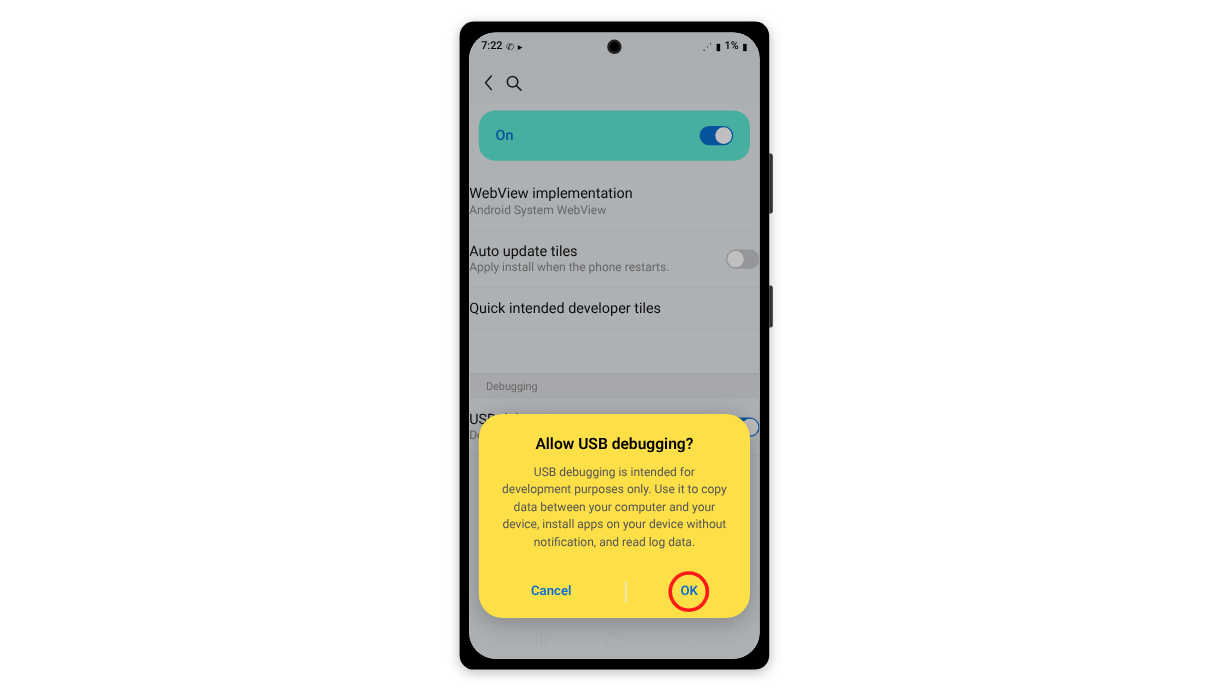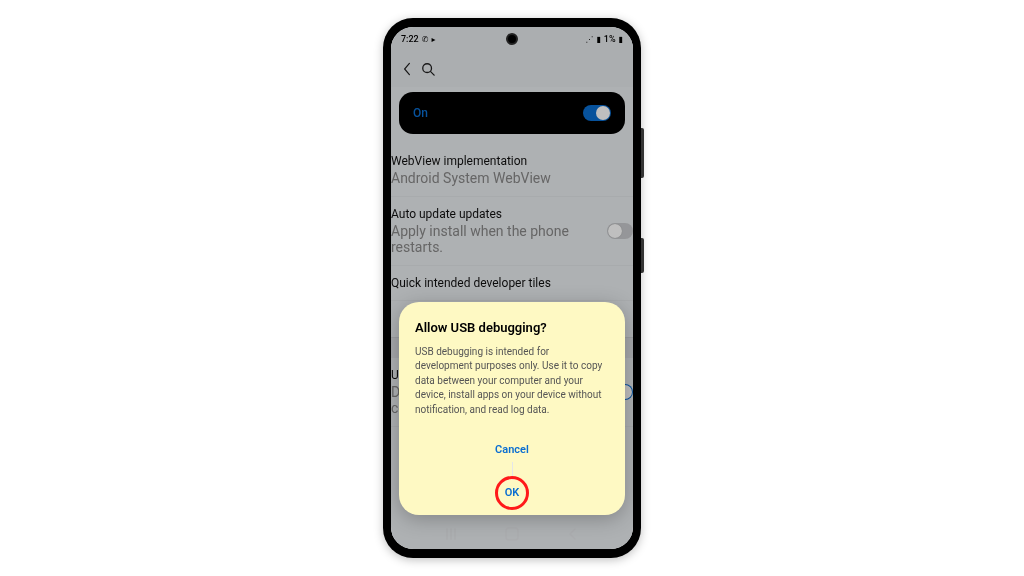--- a/index.html
+++ b/index.html
@@ -11,21 +11,21 @@
     align-items: center;
     justify-content: center;
     font-family: -apple-system, Roboto, "Segoe UI", sans-serif;
     position: relative;
     overflow: hidden;
   }
   .phone-frame {
     width: 258px;
     height: 540px;
     background: #000;
-    border-radius: 30px;
+    border-radius: 12px;
     padding: 9px 8px;
     position: relative;
     box-shadow: 0 2px 10px rgba(0,0,0,0.25);
   }
   .side-button {
     position: absolute;
     right: -3px;
     width: 3px;
     background: #333;
     border-radius: 0 2px 2px 0;
@@ -77,21 +77,21 @@
     gap: 10px;
   }
   .back-chevron { width: 8px; height: 14px; }
   .back-chevron svg { width: 100%; height: 100%; }
   .header-title { flex: 1; font-size: 13px; color: #000; font-weight: 400; }
   .search-icon { width: 14px; height: 14px; }
   .search-icon svg { width: 100%; height: 100%; }
   .content { flex: 1; background: #e9ecef; position: relative; overflow: hidden; }
   .master-toggle {
     margin: 5px 8px 10px;
-    background: #000000;
+    background: #5eead4;
     border-radius: 14px;
     height: 42px;
     display: flex;
     align-items: center;
     justify-content: space-between;
     padding: 0 14px;
   }
   .master-toggle .label { color: #0a6ed1; font-size: 12px; font-weight: 500; }
   .switch {
     width: 28px;
@@ -125,54 +125,54 @@
     box-shadow: 0 0 1px rgba(0,0,0,.3);
   }
   .setting-row {
     padding: 10px 0;
     display: flex;
     align-items: center;
     justify-content: space-between;
     border-bottom: 1px solid rgba(0,0,0,0.03);
   }
   .setting-text .title { font-size: 12px; color: #111; }
-  .setting-text .sub { font-size: 14px; color: #888; margin-top: 2px; }
+  .setting-text .sub { font-size: 10px; color: #888; margin-top: 2px; }
   .section-label {
     padding: 6px 14px 4px;
     font-size: 9px;
     color: #888;
     background: #dee1e4;
     border-top: 1px solid rgba(0,0,0,0.05);
     margin-top: 36px;
   }
   .dimmer {
     position: absolute;
     inset: 0;
     background: rgba(0,0,0,0.25);
     z-index: 5;
   }
   .dialog {
     position: absolute;
     left: 8px;
     right: 8px;
     bottom: 34px;
-    background: #fef9c3;
+    background: #fde047;
     border-radius: 20px;
     padding: 18px 16px 10px;
     z-index: 6;
     box-shadow: 0 4px 20px rgba(0,0,0,0.25);
+    text-align: center;
   }
   .dialog-title { font-size: 13px; font-weight: 600; color: #000; margin-bottom: 10px; }
   .dialog-body { font-size: 10px; color: #555; line-height: 1.45; margin-bottom: 14px; }
   .dialog-actions {
     display: flex;
     justify-content: space-around;
     align-items: center;
     padding-top: 6px;
-    flex-direction: column;
   }
   .dialog-btn {
     color: #0a6ed1;
     font-size: 11px;
     font-weight: 600;
     padding: 6px 10px;
     position: relative;
   }
   .ok-highlight {
     position: absolute;
@@ -261,21 +261,21 @@
 
       <div class="setting-row">
         <div class="setting-text">
           <div class="title">WebView implementation</div>
           <div class="sub">Android System WebView</div>
         </div>
       </div>
 
       <div class="setting-row">
         <div class="setting-text">
-          <div class="title">Auto update updates</div>
+          <div class="title">Auto update tiles</div>
           <div class="sub">Apply install when the phone restarts.</div>
         </div>
         <div class="switch off"></div>
       </div>
 
 
       <div class="setting-row">
         <div class="setting-text">
           <div class="title">Quick intended developer tiles</div>
         </div>

